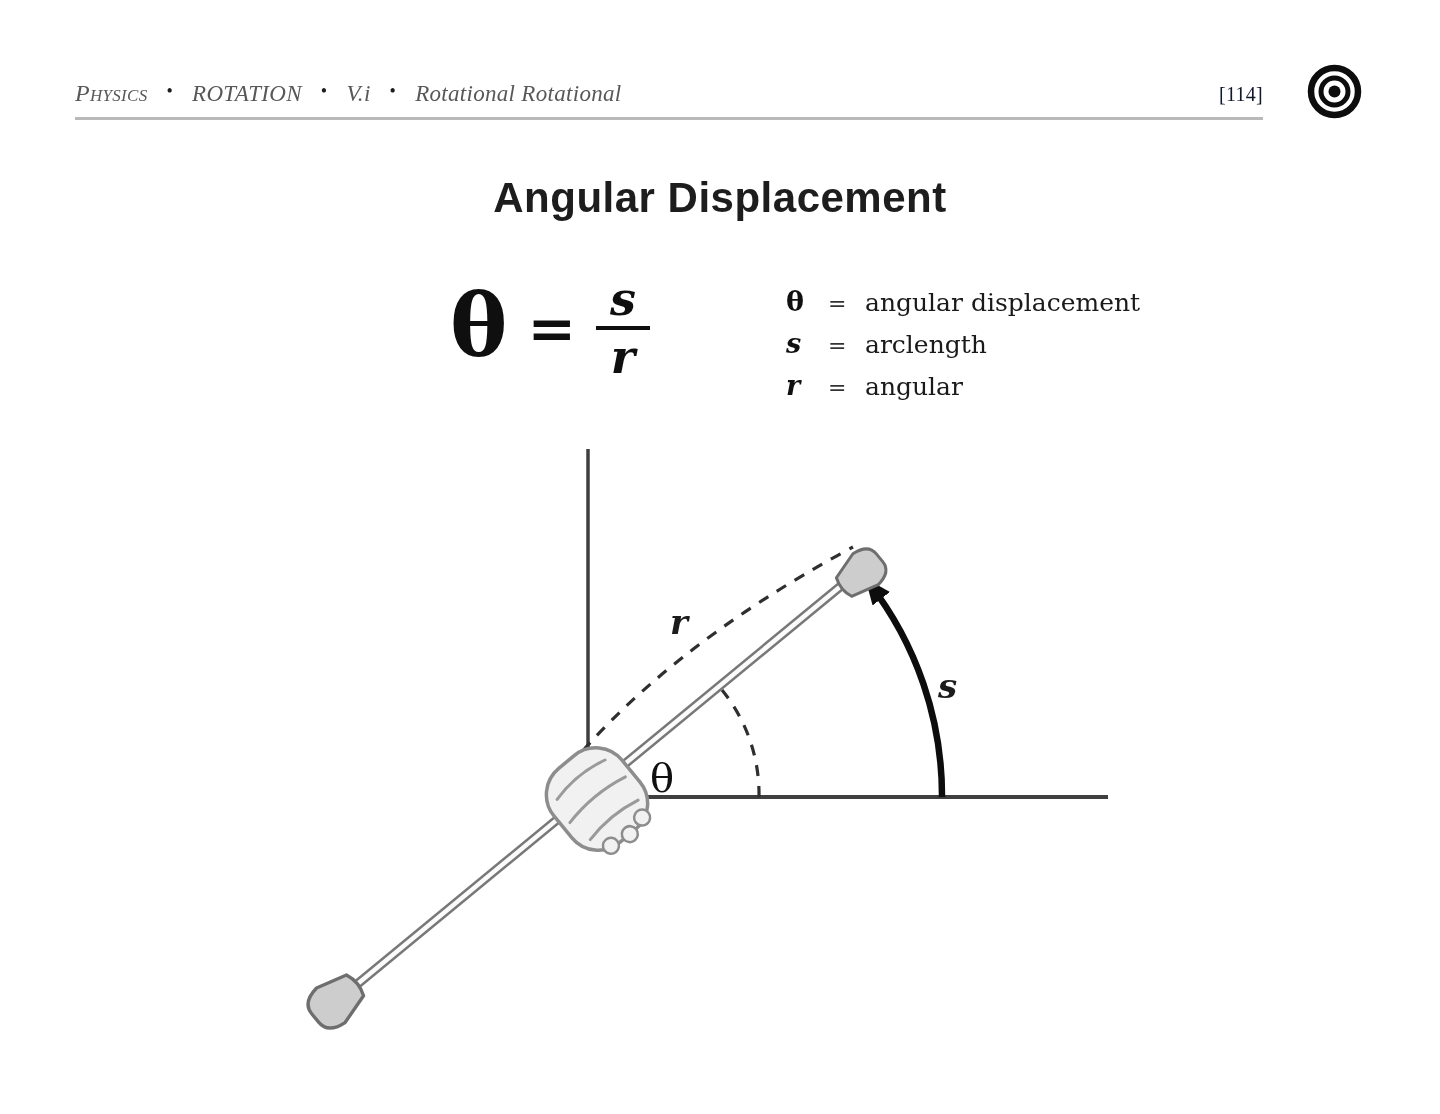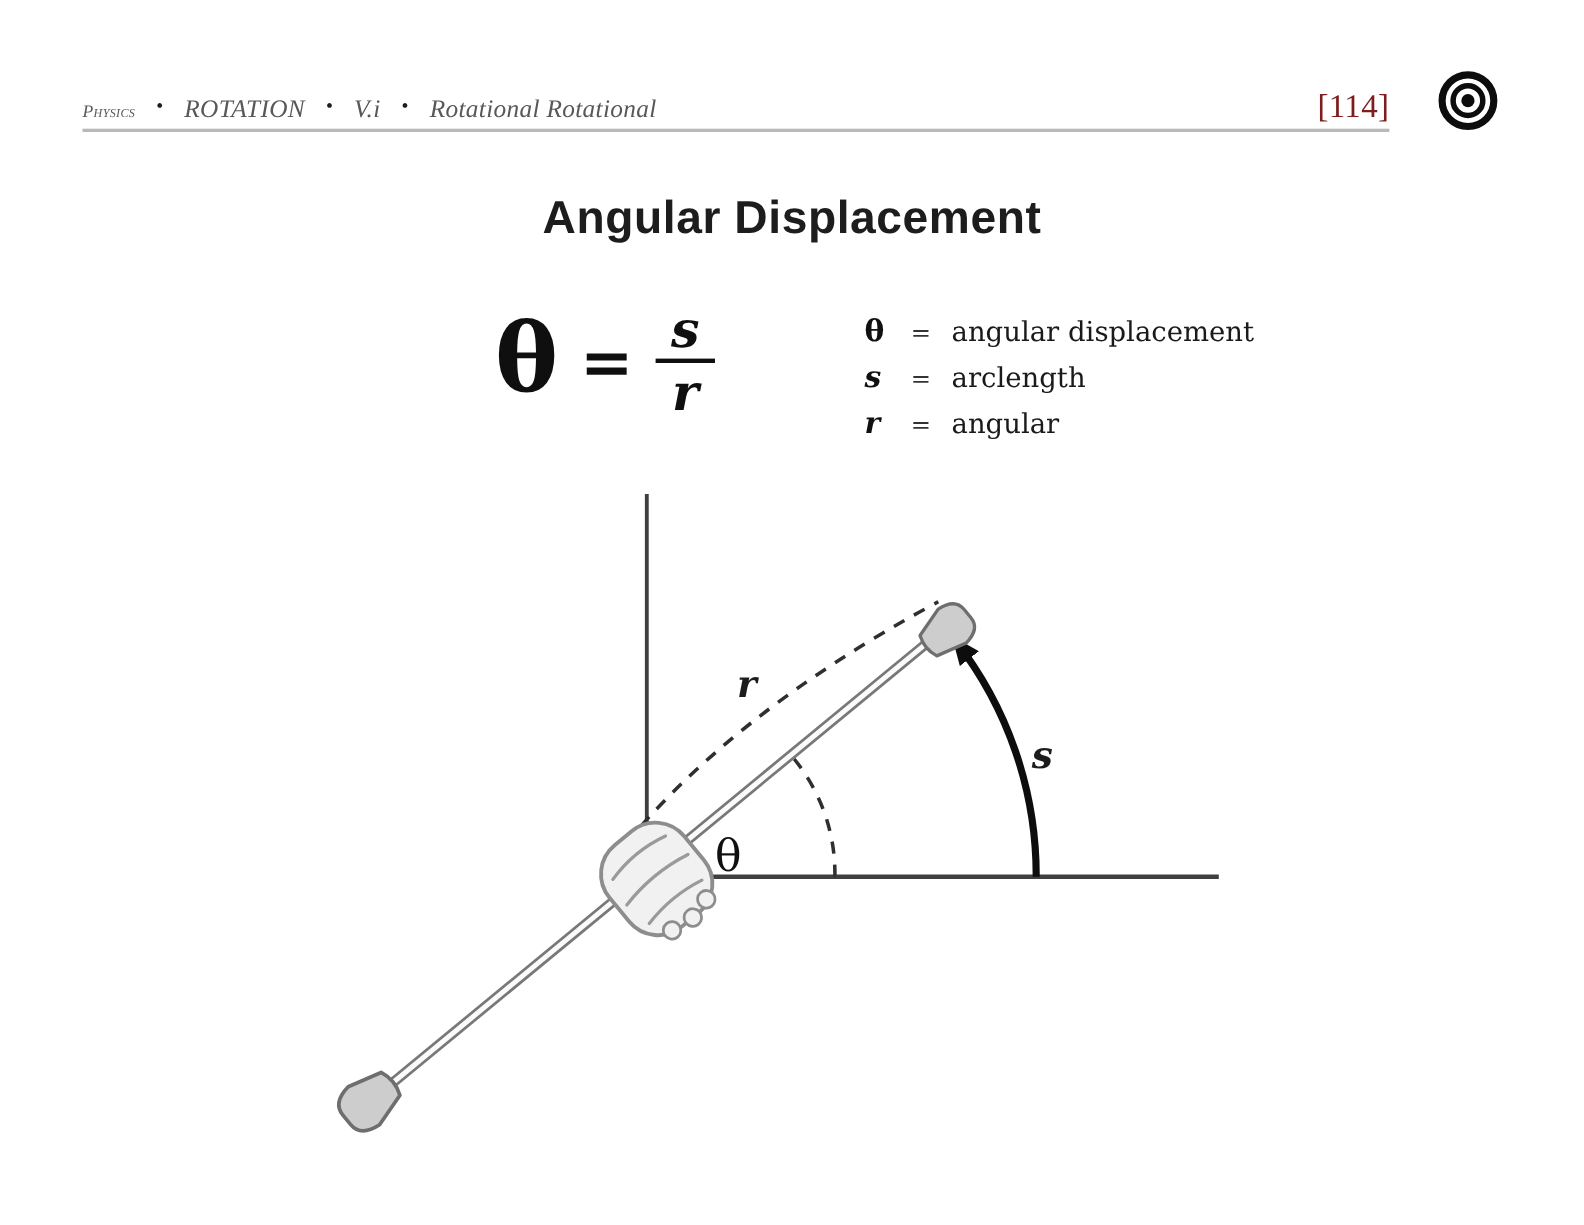--- a/index.html
+++ b/index.html
@@ -17,34 +17,34 @@
     position: absolute;
     left: 75px; top: 80px;
     width: 1188px;
     display: flex;
     align-items: baseline;
     font-style: italic;
     font-size: 23px;
     color: #58585a;
     letter-spacing: 0.3px;
   }
-  .bc-smallcaps { font-variant: small-caps; font-size: 16px; }
+  .bc-smallcaps { font-variant: small-caps; font-size: 24px; }
   .bc-sep {
     font-style: normal;
     font-size: 18px;
     color: #1d1d1d;
     padding: 0 19px;
     position: relative;
     top: -4px;
   }
   .page-number {
     margin-left: auto;
     font-style: normal;
-    font-size: 30px;
-    color: #7f1d1d;
+    font-size: 20px;
+    color: #0f172a;
   }
   .header-rule {
     position: absolute;
     left: 75px; top: 117px;
     width: 1188px; height: 3px;
     background: #b9b9b9;
   }
   .bullseye {
     position: absolute;
     left: 1306px; top: 63px;

